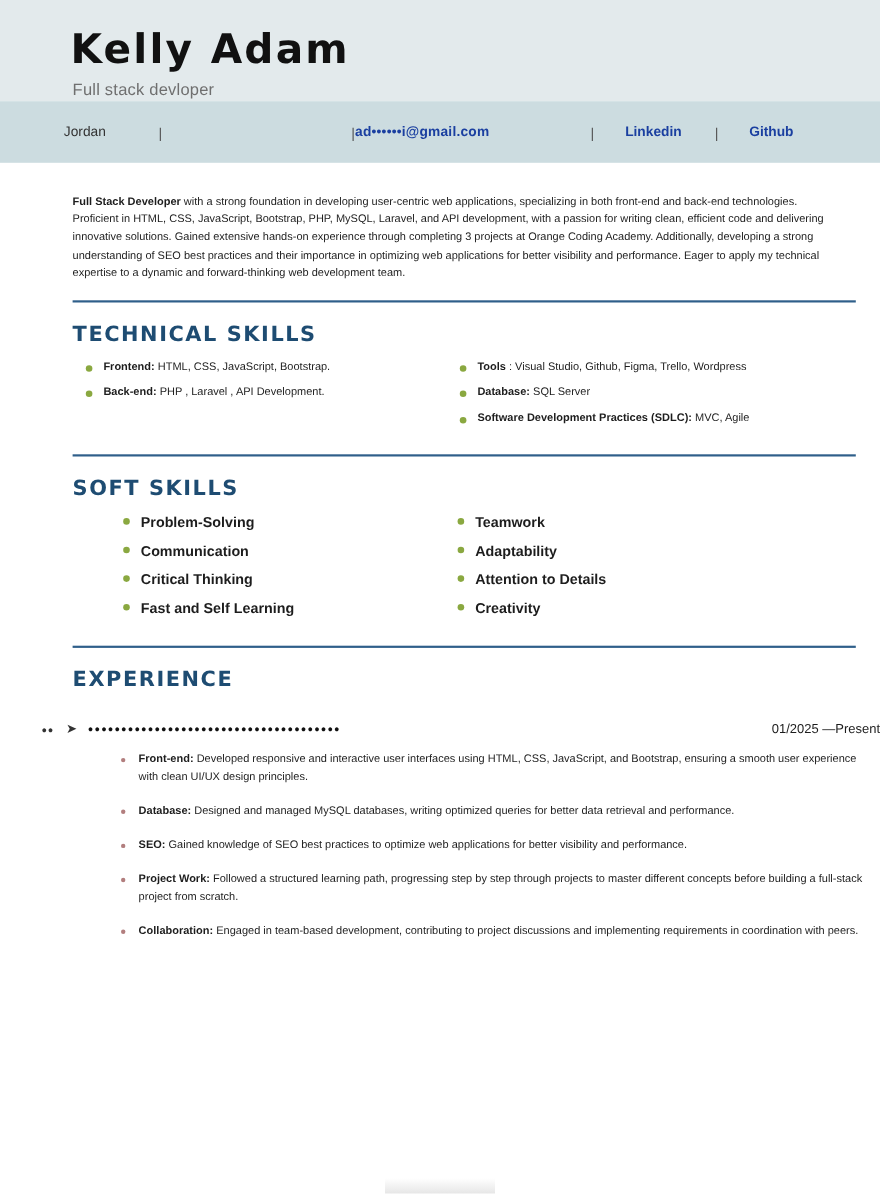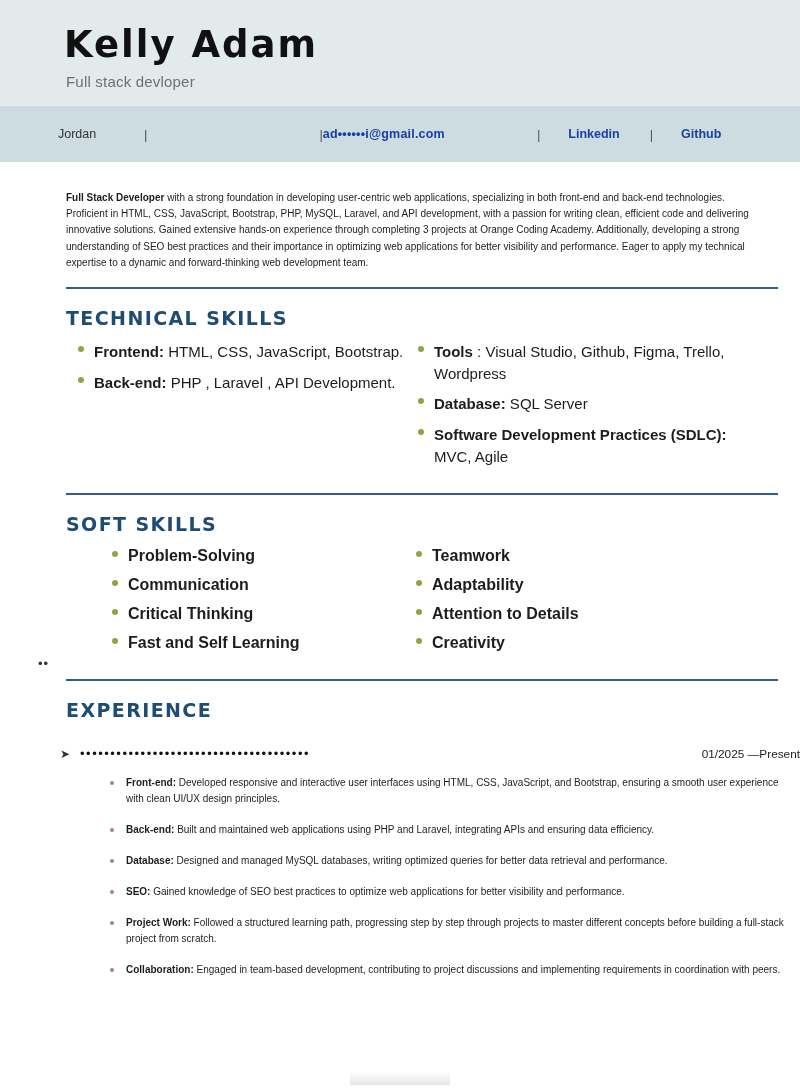--- a/index.html
+++ b/index.html
@@ -17,21 +17,21 @@
     height: 1089px;
     margin: 0 auto;
     background: #ffffff;
     overflow: hidden;
   }
 
   
   .header-band {
     background: #e3eaec;
     padding: 24px 0 10px 0;
-    height: 106px;
+    height: 92px;
     box-sizing: border-box;
   }
   .name {
     font-family: "DejaVu Sans", sans-serif;
     font-size: 37px;
     font-weight: bold;
     letter-spacing: 2px;
     color: #111111;
     margin: 0 0 0 64px;
     line-height: 1.15;
@@ -124,21 +124,21 @@
 
   ul.bul {
     list-style: none;
     margin: 0;
     padding: 0;
   }
   ul.bul li {
     position: relative;
     padding-left: 18px;
     margin-bottom: 9px;
-    font-size: 15px;
+    font-size: 10px;
     line-height: 1.45;
     color: #1d1d1d;
   }
   ul.bul li::before {
     content: "";
     position: absolute;
     left: 2px;
     top: 5px;
     width: 6px;
     height: 6px;
@@ -153,21 +153,21 @@
   .soft-col.two { width: 300px; }
   ul.soft {
     list-style: none;
     margin: 0;
     padding: 0;
   }
   ul.soft li {
     position: relative;
     padding-left: 18px;
     margin-bottom: 11px;
-    font-size: 16px;
+    font-size: 13px;
     font-weight: bold;
     color: #1d1d1d;
   }
   ul.soft li::before {
     content: "";
     position: absolute;
     left: 2px;
     top: 4px;
     width: 6px;
     height: 6px;
@@ -337,23 +337,20 @@
     <span class="arrow">➤</span>
     <span class="redacted">••••••••••••••••••••••••••••••••••••••</span>
     <span class="exp-date">01/2025 —Present</span>
   </div>
 
   <ul class="exp">
     <li>
       <b>Front-end:</b><span> Developed responsive and interactive user interfaces using HTML, CSS, JavaScript, and Bootstrap, ensuring a smooth user experience with clean UI/UX design principles.</span>
     </li>
     <li>
-      <b>Back-end:</b><span> Built and maintained web applications using PHP and Laravel, integrating APIs and ensuring data efficiency.</span>
-    </li>
-    <li>
       <b>Database:</b><span> Designed and managed MySQL databases, writing optimized queries for better data retrieval and performance.</span>
     </li>
     <li>
       <b>SEO:</b><span> Gained knowledge of SEO best practices to optimize web applications for better visibility and performance.</span>
     </li>
     <li>
       <b>Project Work:</b><span> Followed a structured learning path, progressing step by step through projects to master different concepts before building a full-stack project from scratch.</span>
     </li>
     <li>
       <b>Collaboration:</b><span> Engaged in team-based development, contributing to project discussions and implementing requirements in coordination with peers.</span>

